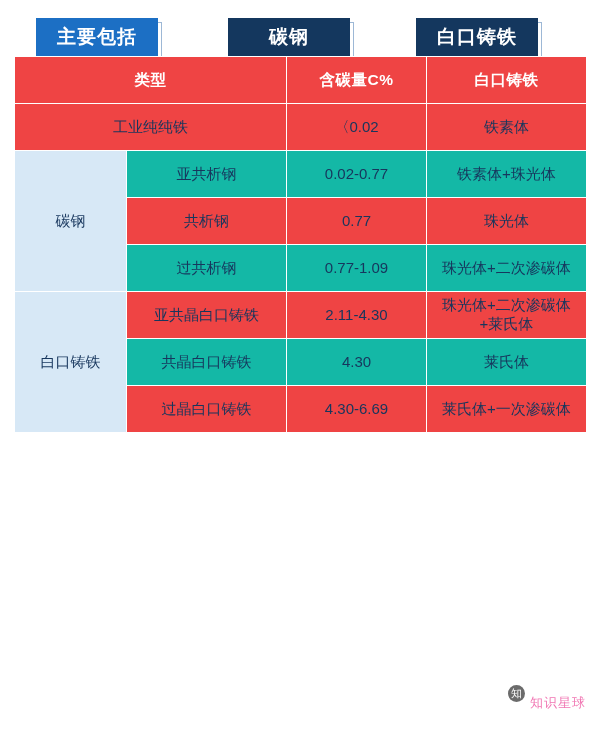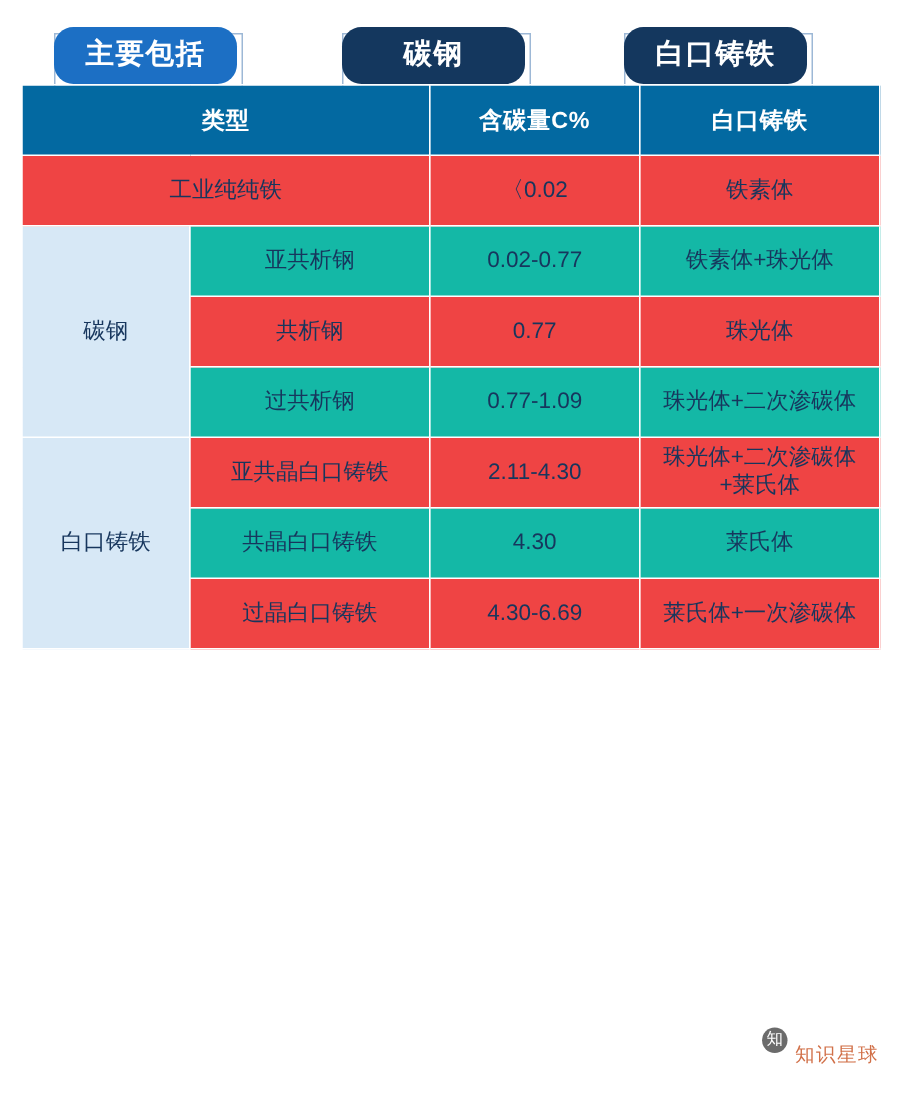--- a/index.html
+++ b/index.html
@@ -31,21 +31,20 @@
   .tag {
     position: relative;
     color: #ffffff;
     font-size: 19px;
     font-weight: bold;
     letter-spacing: 1px;
     text-align: center;
     padding: 9px 14px 10px 14px;
     box-sizing: border-box;
     line-height: 1;
-    border-radius: 13px;
   }
   .tag-1 {
     background: #1c6fc4;
     width: 122px;
     margin-left: 14px;
   }
   .tag-2 {
     background: #14375e;
     width: 122px;
     margin-left: 70px;
@@ -96,21 +95,21 @@
   
   .table-wrap {
     margin: 0 14px;
   }
   table.alloy {
     border-collapse: collapse;
     width: 572px;
     table-layout: fixed;
   }
   table.alloy th {
-    background: #0369a1;
+    background: #ef4444;
     color: #ffffff;
     font-size: 15.5px;
     font-weight: bold;
     height: 44px;
     border: 1px solid #ffffff;
     letter-spacing: 0.5px;
   }
   table.alloy td {
     border: 1px solid #ffffff;
     text-align: center;
@@ -143,21 +142,21 @@
     width: 17px;
     height: 17px;
     border-radius: 50%;
     background: #3a3a3a;
     color: #fff;
     font-size: 11px;
     line-height: 17px;
     text-align: center;
   }
   .wm-text {
-    color: #c2410c;
+    color: #ec4899;
     font-size: 13px;
     letter-spacing: 1px;
     margin-top: 20px;
   }
 </style>
 </head>
 <body>
 
 <div class="page">
 

